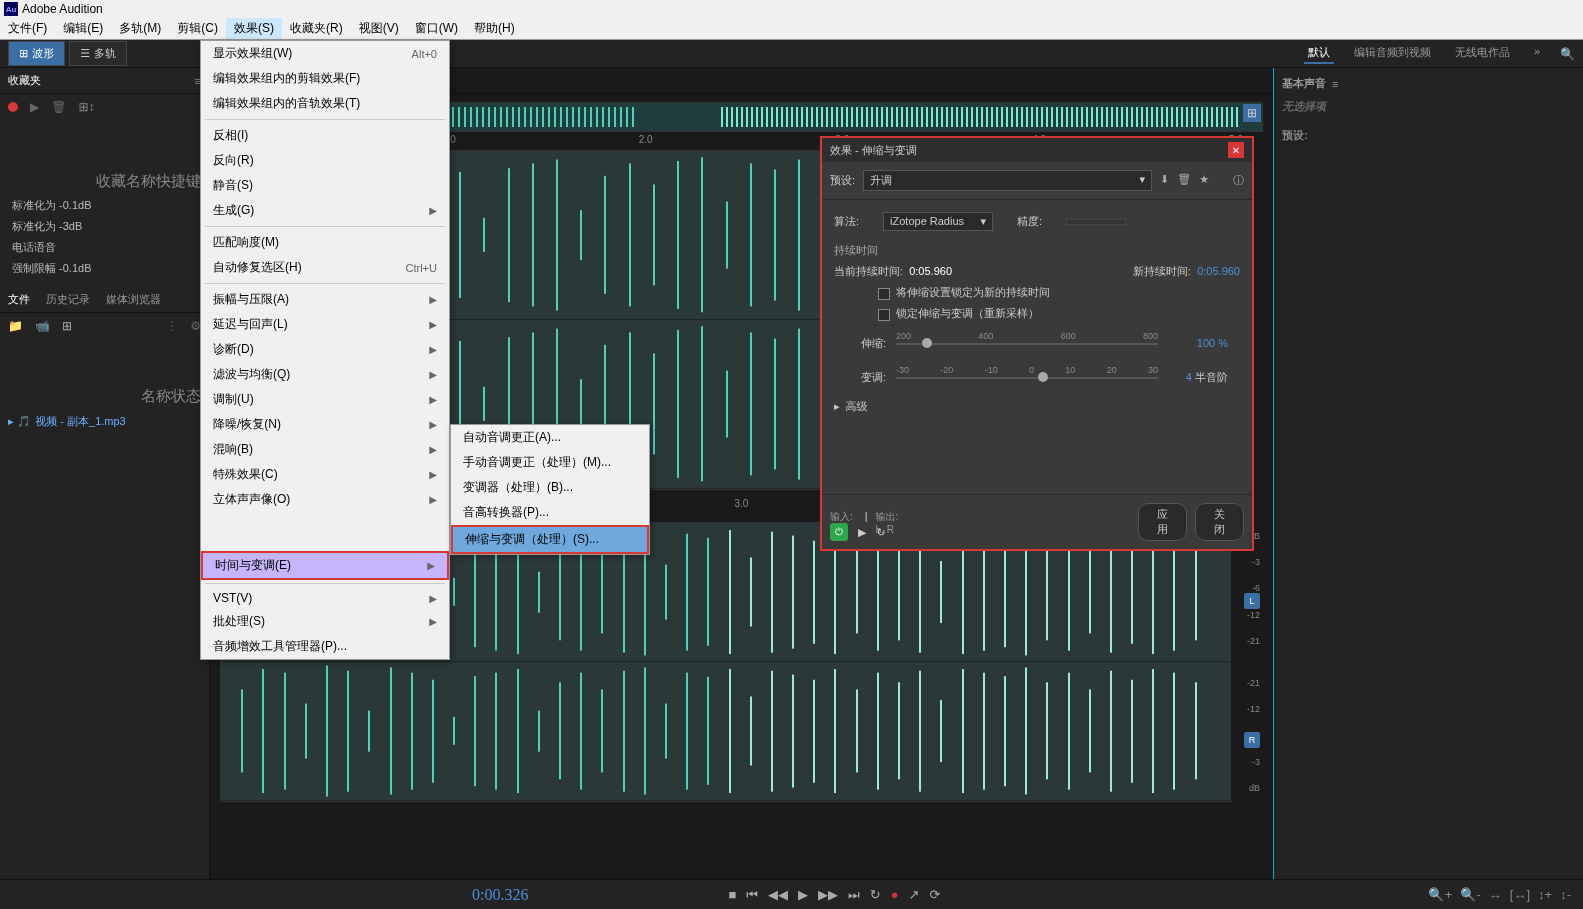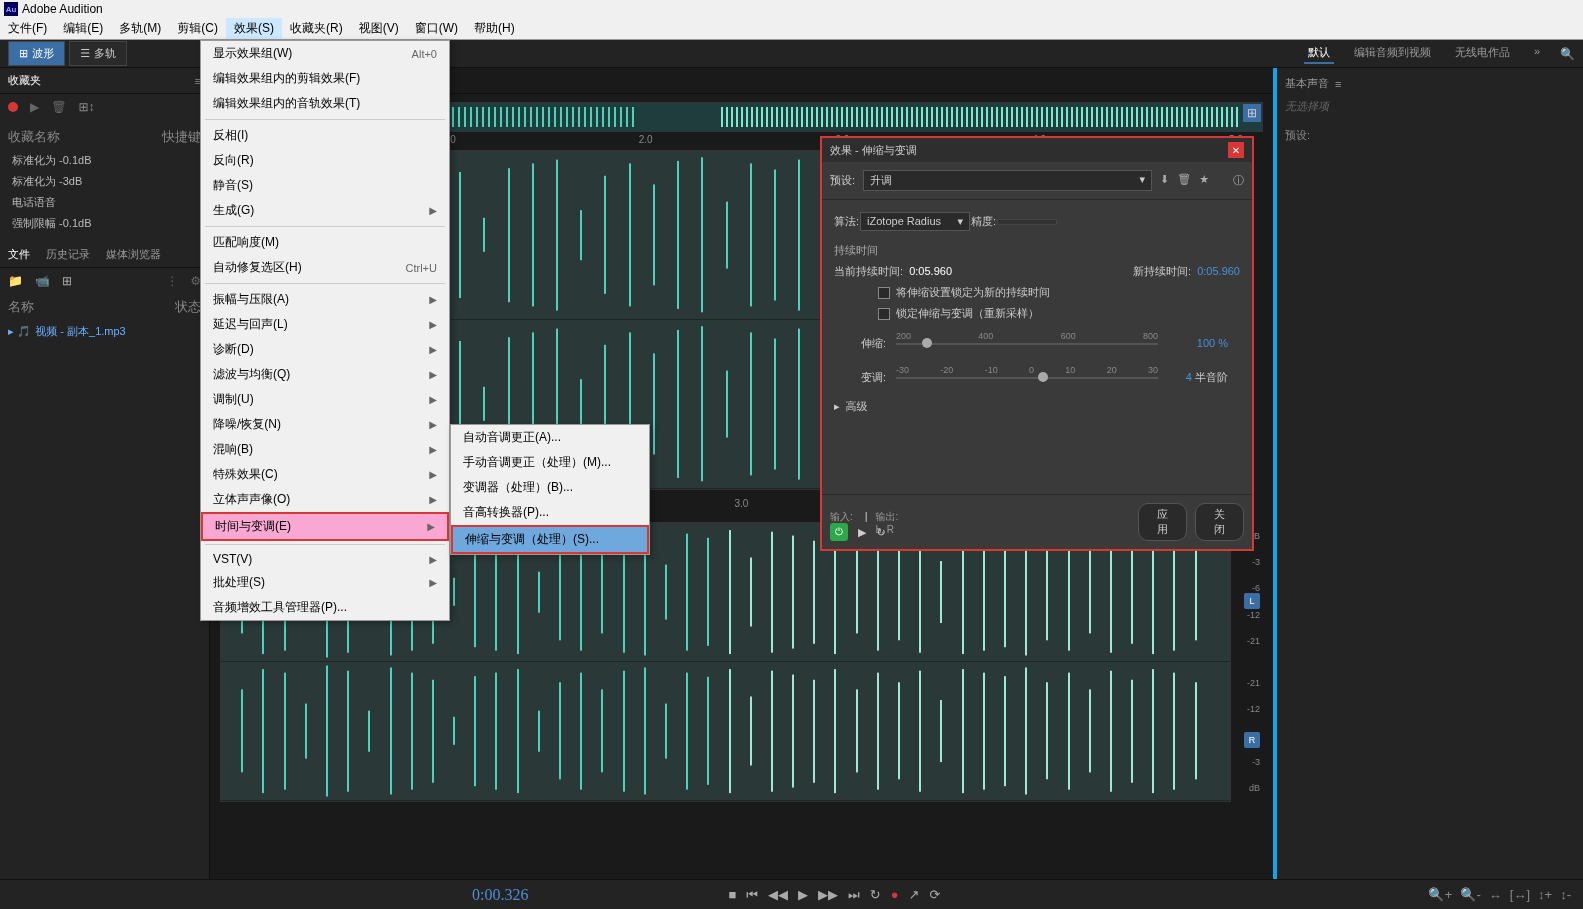--- a/index.html
+++ b/index.html
@@ -16,71 +16,71 @@
 .ws-tab { cursor: pointer; padding:2px 4px;}
 .ws-tab.active { color: #fff; border-bottom:2px solid #3a6ea5;}
 .main { display: flex; height: calc(100% - 68px - 30px); }
 .left-panel { width: 210px; background: #232323; border-right: 1px solid #111; display: flex; flex-direction: column; }
 .panel-header { height: 26px; display: flex; align-items: center; padding: 0 8px; border-bottom: 1px solid #111; gap: 16px; font-size:11px;}
 .panel-tab { color: #999; cursor: pointer; }
 .panel-tab.active { color: #fff; }
 .panel-tools { height: 26px; display: flex; align-items: center; padding: 0 8px; gap: 12px; color:#888;}
 .record-dot { width: 10px; height: 10px; background: #d93636; border-radius: 50%; }
 .fav-list { padding: 4px 8px; }
-.fav-header { display: flex; justify-content: space-between; color: #888; font-size: 13px; padding:4px 0;}
+.fav-header { display: flex; justify-content: flex-end; color: #888; font-size: 15px; padding:4px 0;margin-top:44px;}
 .fav-item { padding: 3px 4px; font-size: 11px; color:#bbb;}
 .files-panel { margin-top: 4px; }
 .file-item { padding: 4px 8px; color: #6ab0ff; font-size: 11px; display:flex; gap:4px; align-items:center;}
 .file-icon { color:#6ab0ff;}
 .center-panel { flex: 1; background: #1a1a1a; position: relative; }
 .editor-tabs { height: 26px; display: flex; align-items: center; padding: 0 8px; gap: 20px; border-bottom: 1px solid #111;}
 .editor-tab { color: #fff; font-size: 11px; border-bottom:2px solid #3a6ea5; padding-bottom:2px;}
 .editor-tab.inactive { color:#888; border:none;}
 .overview { height: 30px; margin: 8px 10px 0 10px; background: #1f3d3d; position: relative; border:1px solid #333;}
 .wave-small { position: absolute; top: 4px; bottom: 4px; background: repeating-linear-gradient(90deg, #4fd0b8 0 2px, transparent 2px 6px); }
 .timeline { height: 18px; margin: 0 10px; color: #888; font-size: 10px; display: flex; justify-content:space-between; padding:2px 20px;}
 .waveform-area { margin: 0 10px; height: 340px; background: #2a3838; position: relative; border:1px solid #333;}
 .wave-channel { height: 50%; position: relative; border-bottom:1px solid #1a2828;}
 .wave-bar { position:absolute; bottom:50%; width:2px; background:#4fd0b8; transform:translateY(50%);}
 .waveform-bottom { margin: 8px 10px 0 10px; height: 280px; background: #2a3838; position: relative; border:1px solid #333;}
-.right-panel { width: 310px; background: #232323; border-left: 4px solid #0ea5e9; padding: 8px; }
+.right-panel { width: 310px; background: #232323; border-left: 1px solid #0ea5e9; padding: 8px; font-weight: bold; }
 .right-panel-header { display:flex; align-items:center; gap:6px; font-size:11px; color:#999; margin-bottom:8px;}
 .right-panel-text { color:#666; font-style:italic; font-size:11px;}
 .statusbar { height: 30px; background: #232323; border-top: 1px solid #111; display: flex; align-items: center; padding: 0 12px; font-size: 13px; }
 .timecode { color: #4a90d9; font-family: Liberation Serif, serif; font-size: 16px; margin-left: 460px;}
 .transport { display:flex; gap:10px; margin-left:200px; color:#aaa;}
 .transport span { cursor:pointer; }
 .zoom-ctrls { display:flex; gap:8px; margin-left:auto; color:#888;}
 
 
 .dropdown { position: absolute; background: #f0f0f0; color: #000; border: 1px solid #999; font-size: 12px; z-index: 100; box-shadow: 2px 2px 6px rgba(0,0,0,0.3);}
 .dropdown-main { left: 200px; top: 40px; width: 250px; }
 .dd-item { padding: 4px 12px; display: flex; justify-content: space-between; align-items: center; cursor: pointer; }
 .dd-sep { height: 1px; background: #ccc; margin: 3px 4px; }
-.dd-item.highlighted { background: #f9a8d4; border: 2px solid #d93636; }
+.dd-item.highlighted { background: #c4b5fd; border: 2px solid #d93636; margin-top: 39px; }
 .dd-arrow { color: #666; font-size:10px;}
 .dd-shortcut { color:#666; font-size:11px;}
 .submenu { left: 450px; top: 424px; width: 200px; }
 .dd-item.highlighted2 { background: #6fa8dc; color:#000; border:2px solid #d93636;}
 
 
 .dialog { position: absolute; left: 820px; top: 136px; width: 434px; height: 415px; background: #3a3a3a; border: 2px solid #d93636; z-index: 200; color:#ccc; font-size:11px;}
 .dialog-title { background: #2e2e2e; padding: 4px 8px; display: flex; justify-content: space-between; align-items:center;}
 .dialog-close { width:16px; height:16px; background:#d93636; color:#fff; display:flex; align-items:center; justify-content:center; cursor:pointer; font-size:10px;}
 .dialog-toolbar { padding: 8px; display: flex; align-items: center; gap: 8px; border-bottom:1px solid #2a2a2a;}
 .preset-select { flex:1; background:#2a2a2a; border:1px solid #555; padding:2px 6px; color:#ccc;}
 .dialog-icons { display:flex; gap:8px; color:#aaa;}
 .dialog-body { padding: 12px; }
-.dlg-row { display:flex; align-items:center; gap:1px; margin-bottom:10px;}
+.dlg-row { display:flex; align-items:center; gap:24px; margin-bottom:10px;}
 .dlg-select { background:#2a2a2a; border:1px solid #555; padding:2px 6px; color:#ccc; min-width:110px;}
 .dlg-section { margin: 12px 0 6px 0; color:#aaa;}
 .dlg-time-row { display:flex; justify-content:space-between; margin:6px 0;}
 .dlg-time-val { color:#fff;}
 .dlg-time-val.blue { color:#4a90d9;}
-.dlg-check { display:flex; align-items:center; gap:6px; margin:6px 0;padding-left:44px;}
+.dlg-check { display:flex; align-items:flex-end; gap:6px; margin:6px 0;padding-left:44px;}
 .checkbox { width:12px; height:12px; border:1px solid #888; background:#2a2a2a;}
 .slider-row { display:flex; align-items:center; gap:10px; margin:10px 12px;}
 .slider-label { width:40px; text-align:right;}
 .slider-track { flex:1; height:24px; position:relative;}
 .slider-line { position:absolute; left:0; right:0; top:50%; height:2px; background:#555;}
 .slider-ticks { position:absolute; left:0; right:0; top:0; display:flex; justify-content:space-between; font-size:9px; color:#888;}
 .slider-thumb { position:absolute; width:10px; height:10px; background:#aaa; border-radius:50%; top:50%; transform:translate(-50%,-50%);}
 .slider-value { width:60px; text-align:right;}
 .slider-value.blue { color:#4a90d9;}
 .dlg-advanced { display:flex; align-items:center; gap:6px; margin-top:8px; cursor:pointer;}

